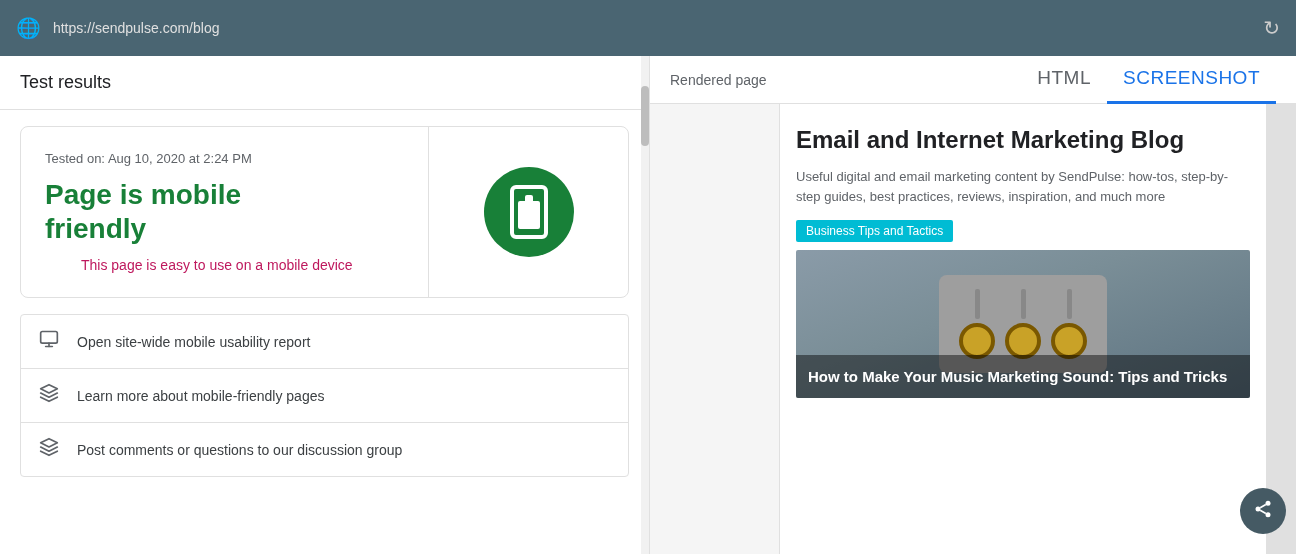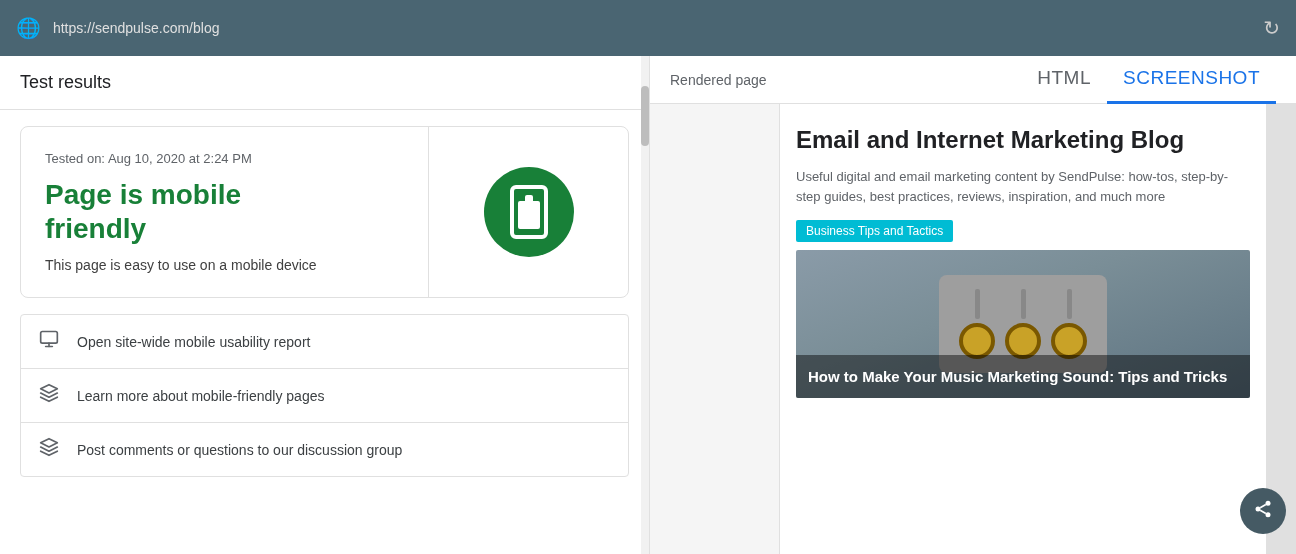--- a/index.html
+++ b/index.html
@@ -86,21 +86,22 @@
     }
     .page-status {
       font-size: 28px;
       font-weight: 700;
       color: #188038;
       line-height: 1.2;
       margin-bottom: 12px;
     }
     .page-status-desc {
       font-size: 14px;
-      color: #404040;
+      color: #be185d;
+      margin-left: 36px;
     }
 
     
     .mobile-icon-circle {
       width: 90px;
       height: 90px;
       background: #188038;
       border-radius: 50%;
       display: flex;
       align-items: center;

